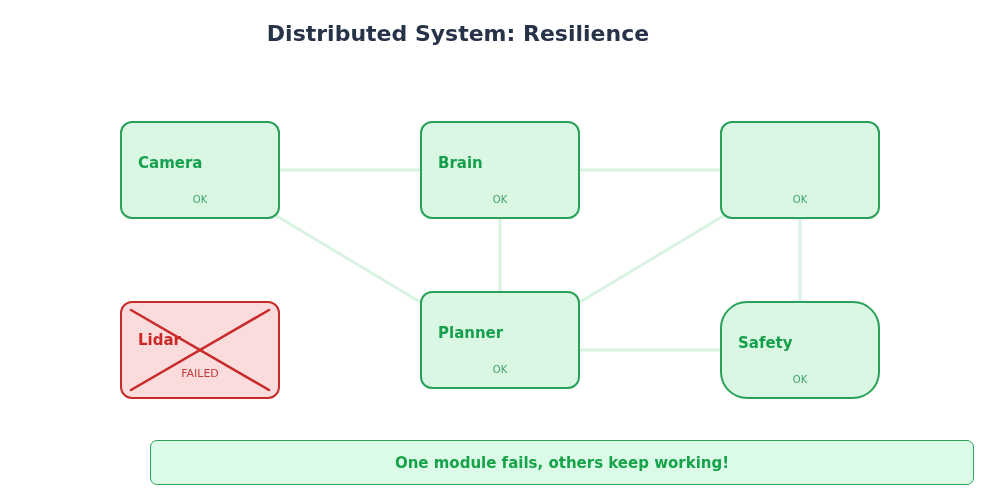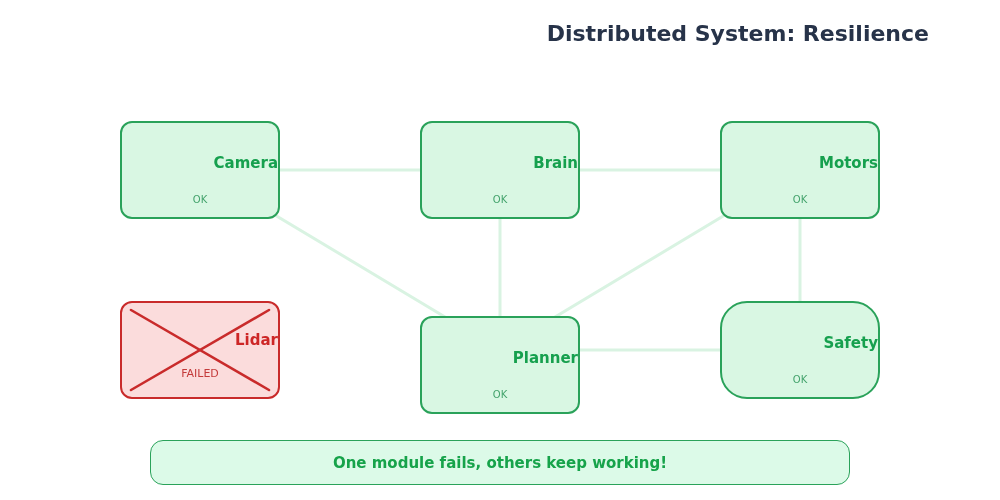--- a/index.html
+++ b/index.html
@@ -25,23 +25,23 @@
   .canvas {
     position: relative;
     width: 1000px;
     height: 500px;
     background: #ffffff;
     overflow: hidden;
   }
   .diagram-title {
     position: absolute;
     top: 21px;
-    left: 13px;
+    left: 0;
     width: 916px;
-    text-align: right;
+    text-align: center;
     font-size: 22px;
     font-weight: bold;
     color: var(--title-text);
   }
   svg.edges {
     position: absolute;
     left: 0; top: 0;
     width: 1000px; height: 500px;
   }
   svg.edges line {
@@ -61,63 +61,64 @@
   }
   .node.failed {
     background: var(--failed-fill);
     border: 2.5px solid var(--failed-border);
   }
   .node-label {
     position: absolute;
     top: 31px;
     left: 0;
     width: 100%;
-    text-align: right;
+    text-align: left;
     font-size: 15px;
     font-weight: bold;
+    padding-left: 16px;
   }
   .ok .node-label { color: var(--ok-label); }
   .failed .node-label { color: var(--failed-label); }
   .node-status {
     position: absolute;
     top: 71px;
     left: 0;
     width: 100%;
     text-align: center;
     font-size: 10px;
   }
   .ok .node-status { color: var(--ok-status); }
   .failed .node-status { color: var(--failed-status); font-size: 11px; top: 64px; }
   .failed .node-label { top: 28px; }
   .pos-camera  { left: 120px; top: 121px; }
   .pos-brain   { left: 420px; top: 121px; text-decoration: underline; }
   .pos-motors  { left: 720px; top: 121px; }
   .pos-lidar   { left: 120px; top: 301px; }
-  .pos-planner { left: 420px; top: 316px; }
+  .pos-planner { left: 420px; top: 291px; }
   .pos-safety  { left: 720px; top: 301px; border-radius: 27px; }
   .cross {
     position: absolute;
     left: -2.5px; top: -2.5px;
     width: 160px; height: 98px;
     pointer-events: none;
   }
   .cross line {
     stroke: var(--failed-border);
     stroke-width: 2.6;
     stroke-linecap: round;
   }
   .banner {
     position: absolute;
     left: 150px;
     top: 440px;
-    width: 700px;
+    width: 824px;
     height: 45px;
     background: var(--banner-fill);
     border: 1.5px solid var(--banner-border);
-    border-radius: 13px;
+    border-radius: 7px;
     display: flex;
     align-items: center;
     justify-content: center;
   }
   .banner-text {
     font-size: 15px;
     font-weight: bold;
     color: var(--banner-text);
   }
 </style>
@@ -142,21 +143,20 @@
     <div class="node-label">Camera</div>
     <div class="node-status">OK</div>
   </div>
 
   <div class="node ok pos-brain">
     <div class="node-label">Brain</div>
     <div class="node-status">OK</div>
   </div>
 
   <div class="node ok pos-motors">
-    <div class="node-label">Motors</div>
     <div class="node-status">OK</div>
   </div>
 
   <div class="node failed pos-lidar">
     <div class="node-label">Lidar</div>
     <div class="node-status">FAILED</div>
     <svg class="cross" viewBox="0 0 160 98">
       <line x1="11" y1="9" x2="149" y2="89"></line>
       <line x1="149" y1="9" x2="11" y2="89"></line>
     </svg>

